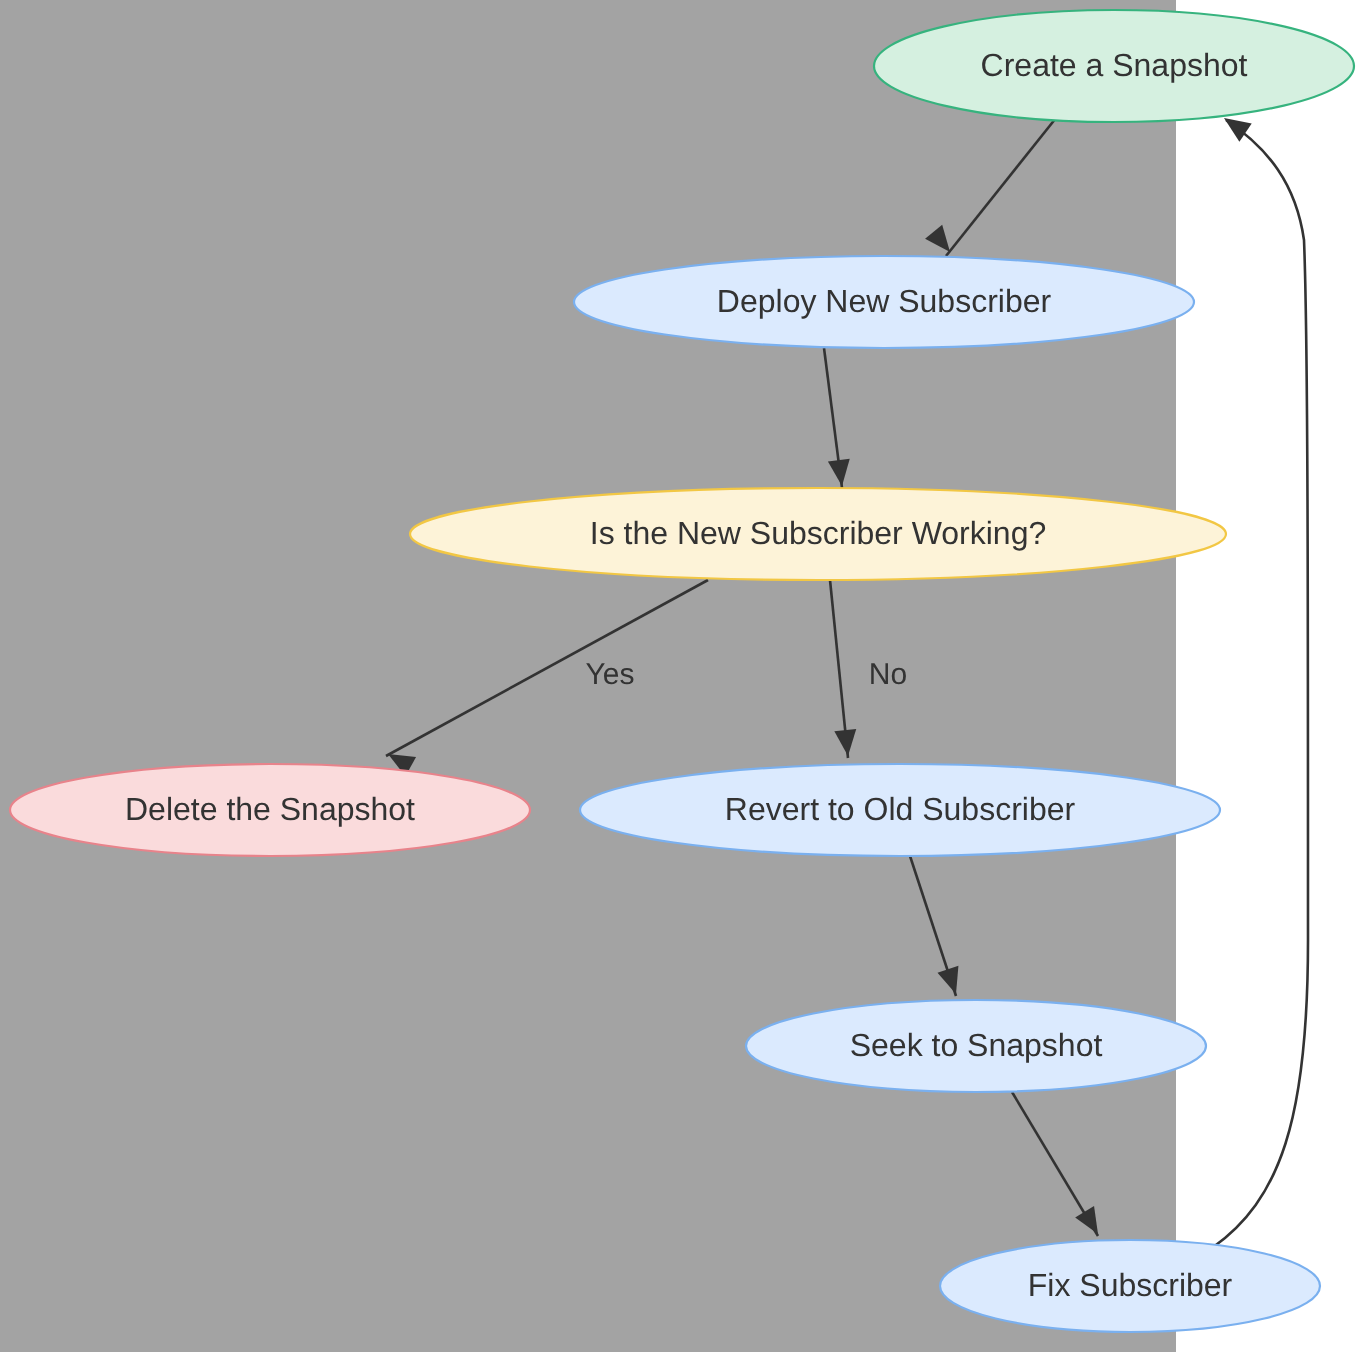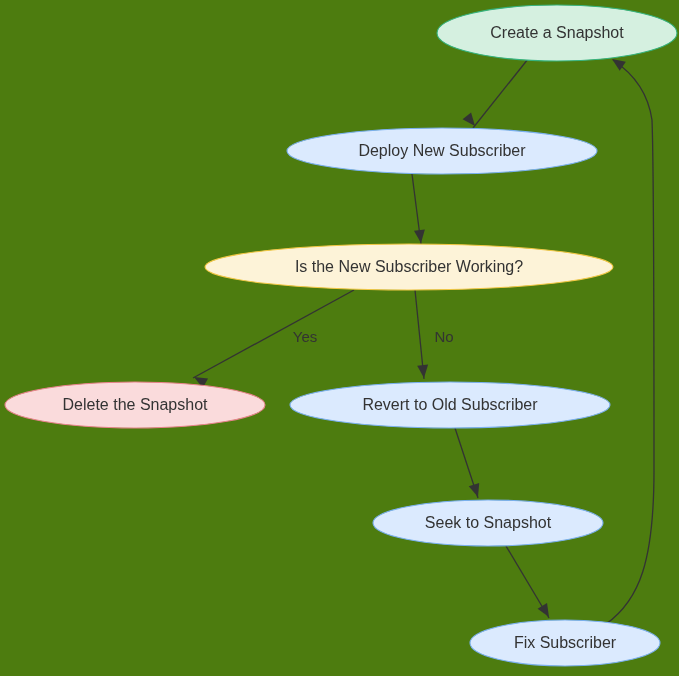--- a/index.html
+++ b/index.html
@@ -8,23 +8,23 @@
     background: #ffffff;
   }
   body {
     width: 679px;
     height: 676px;
     font-family: "Liberation Sans", sans-serif;
     overflow: hidden;
   }
   #flowchart-root {
     position: relative;
-    width: 679px;
+    width: 588px;
     height: 676px;
-    background: #4d7c0f;
+    background: #a3a3a3;
   }
   svg.diagram {
     display: block;
     width: 679px;
     height: 676px;
   }
   .node-ellipse {
     stroke-width: 1.1px;
   }
   .node-label {

